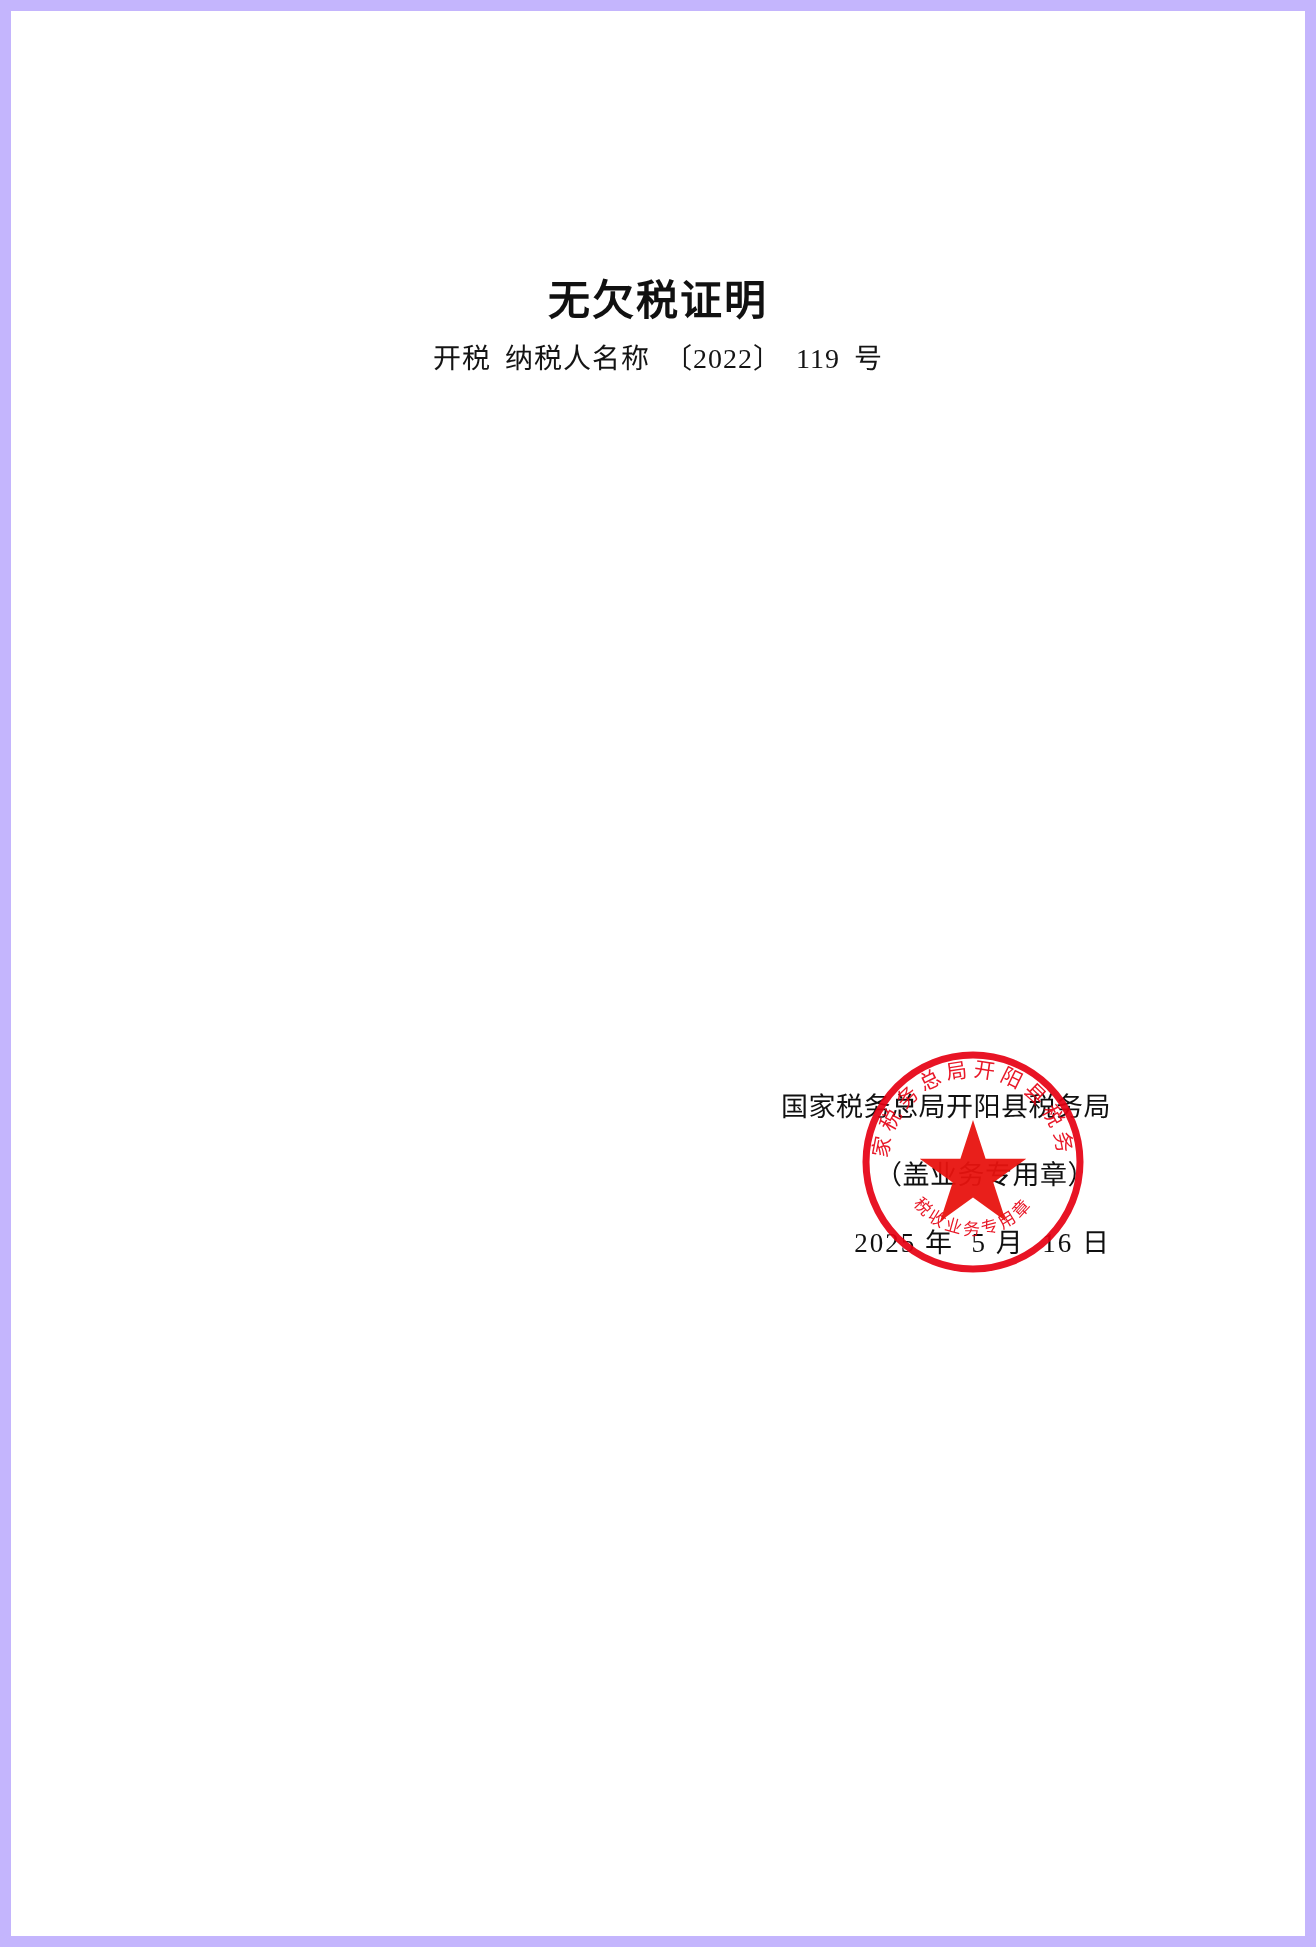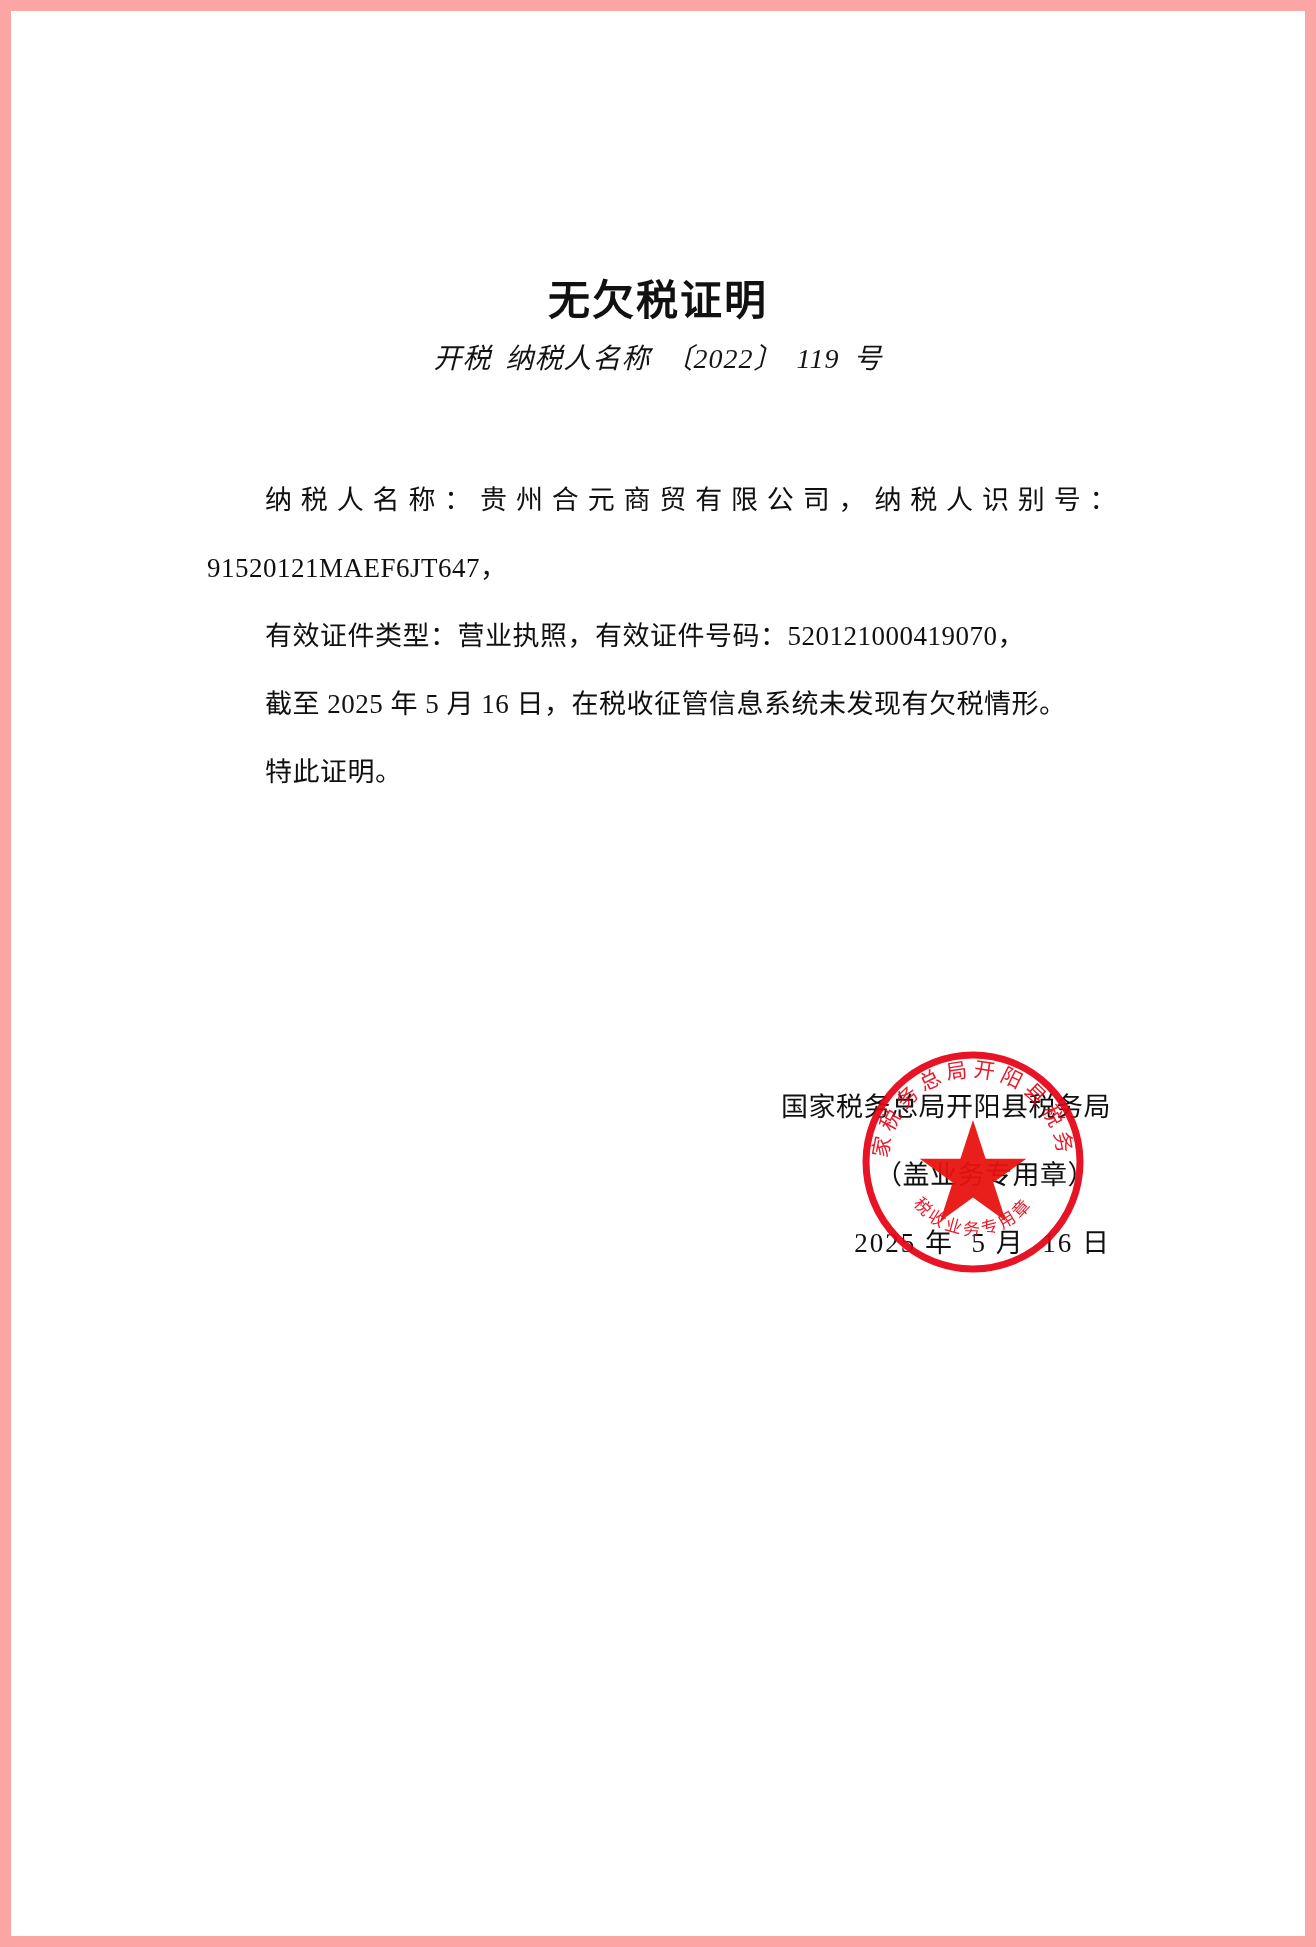--- a/index.html
+++ b/index.html
@@ -9,21 +9,21 @@
   }
   body {
     width: 1316px;
     height: 1947px;
     font-family: "Liberation Serif", "DejaVu Serif", serif;
   }
   .page-wrap {
     position: relative;
     width: 1316px;
     height: 1947px;
-    background: #fca5a5;
+    background: #c4b5fd;
     box-sizing: border-box;
   }
   .doc-sheet {
     position: absolute;
     left: 11px;
     top: 11px;
     width: 1294px;
     height: 1925px;
     background: #ffffff;
     box-sizing: border-box;
@@ -51,21 +51,21 @@
     position: absolute;
     left: 0;
     top: 325px;
     width: 1294px;
     text-align: center;
     font-size: 28px;
     color: #141414;
     letter-spacing: 1px;
     font-family: "Liberation Serif", "DejaVu Serif", serif;
   }
-  .doc-docno span { margin: 4px 3px; font-style: italic; }
+  .doc-docno span { margin: 4px 3px; }
   .body-block {
     position: absolute;
     left: 196px;
     top: 455px;
     width: 910px;
     font-size: 27px;
     line-height: 68px;
     color: #101010;
     letter-spacing: 0.5px;
     text-align: justify;
@@ -115,26 +115,20 @@
       <div class="doc-title">无欠税证明</div>
 
       <div class="doc-docno">
         <span>开税</span>
         <span>纳税人名称</span>
         <span>〔2022〕</span>
         <span>119</span>
         <span>号</span>
       </div>
 
-      <div class="body-block">
-        <p class="para indent">纳税人名称：贵州合元商贸有限公司，纳税人识别号：91520121MAEF6JT647，</p>
-        <p class="para indent">有效证件类型：营业执照，有效证件号码：520121000419070，</p>
-        <p class="para indent">截至 2025 年 5 月 16 日，在税收征管信息系统未发现有欠税情形。</p>
-        <p class="para indent">特此证明。</p>
-      </div>
 
       <div class="sign-block">
         <div class="sign-line org">国家税务总局开阳县税务局</div>
         <div class="sign-line note">（盖业务专用章）</div>
         <div class="sign-line date">2025 年  5 月  16 日</div>
       </div>
 
       <div class="seal">
         <svg width="230" height="230" viewBox="0 0 230 230" xmlns="http://www.w3.org/2000/svg">
           <defs>

